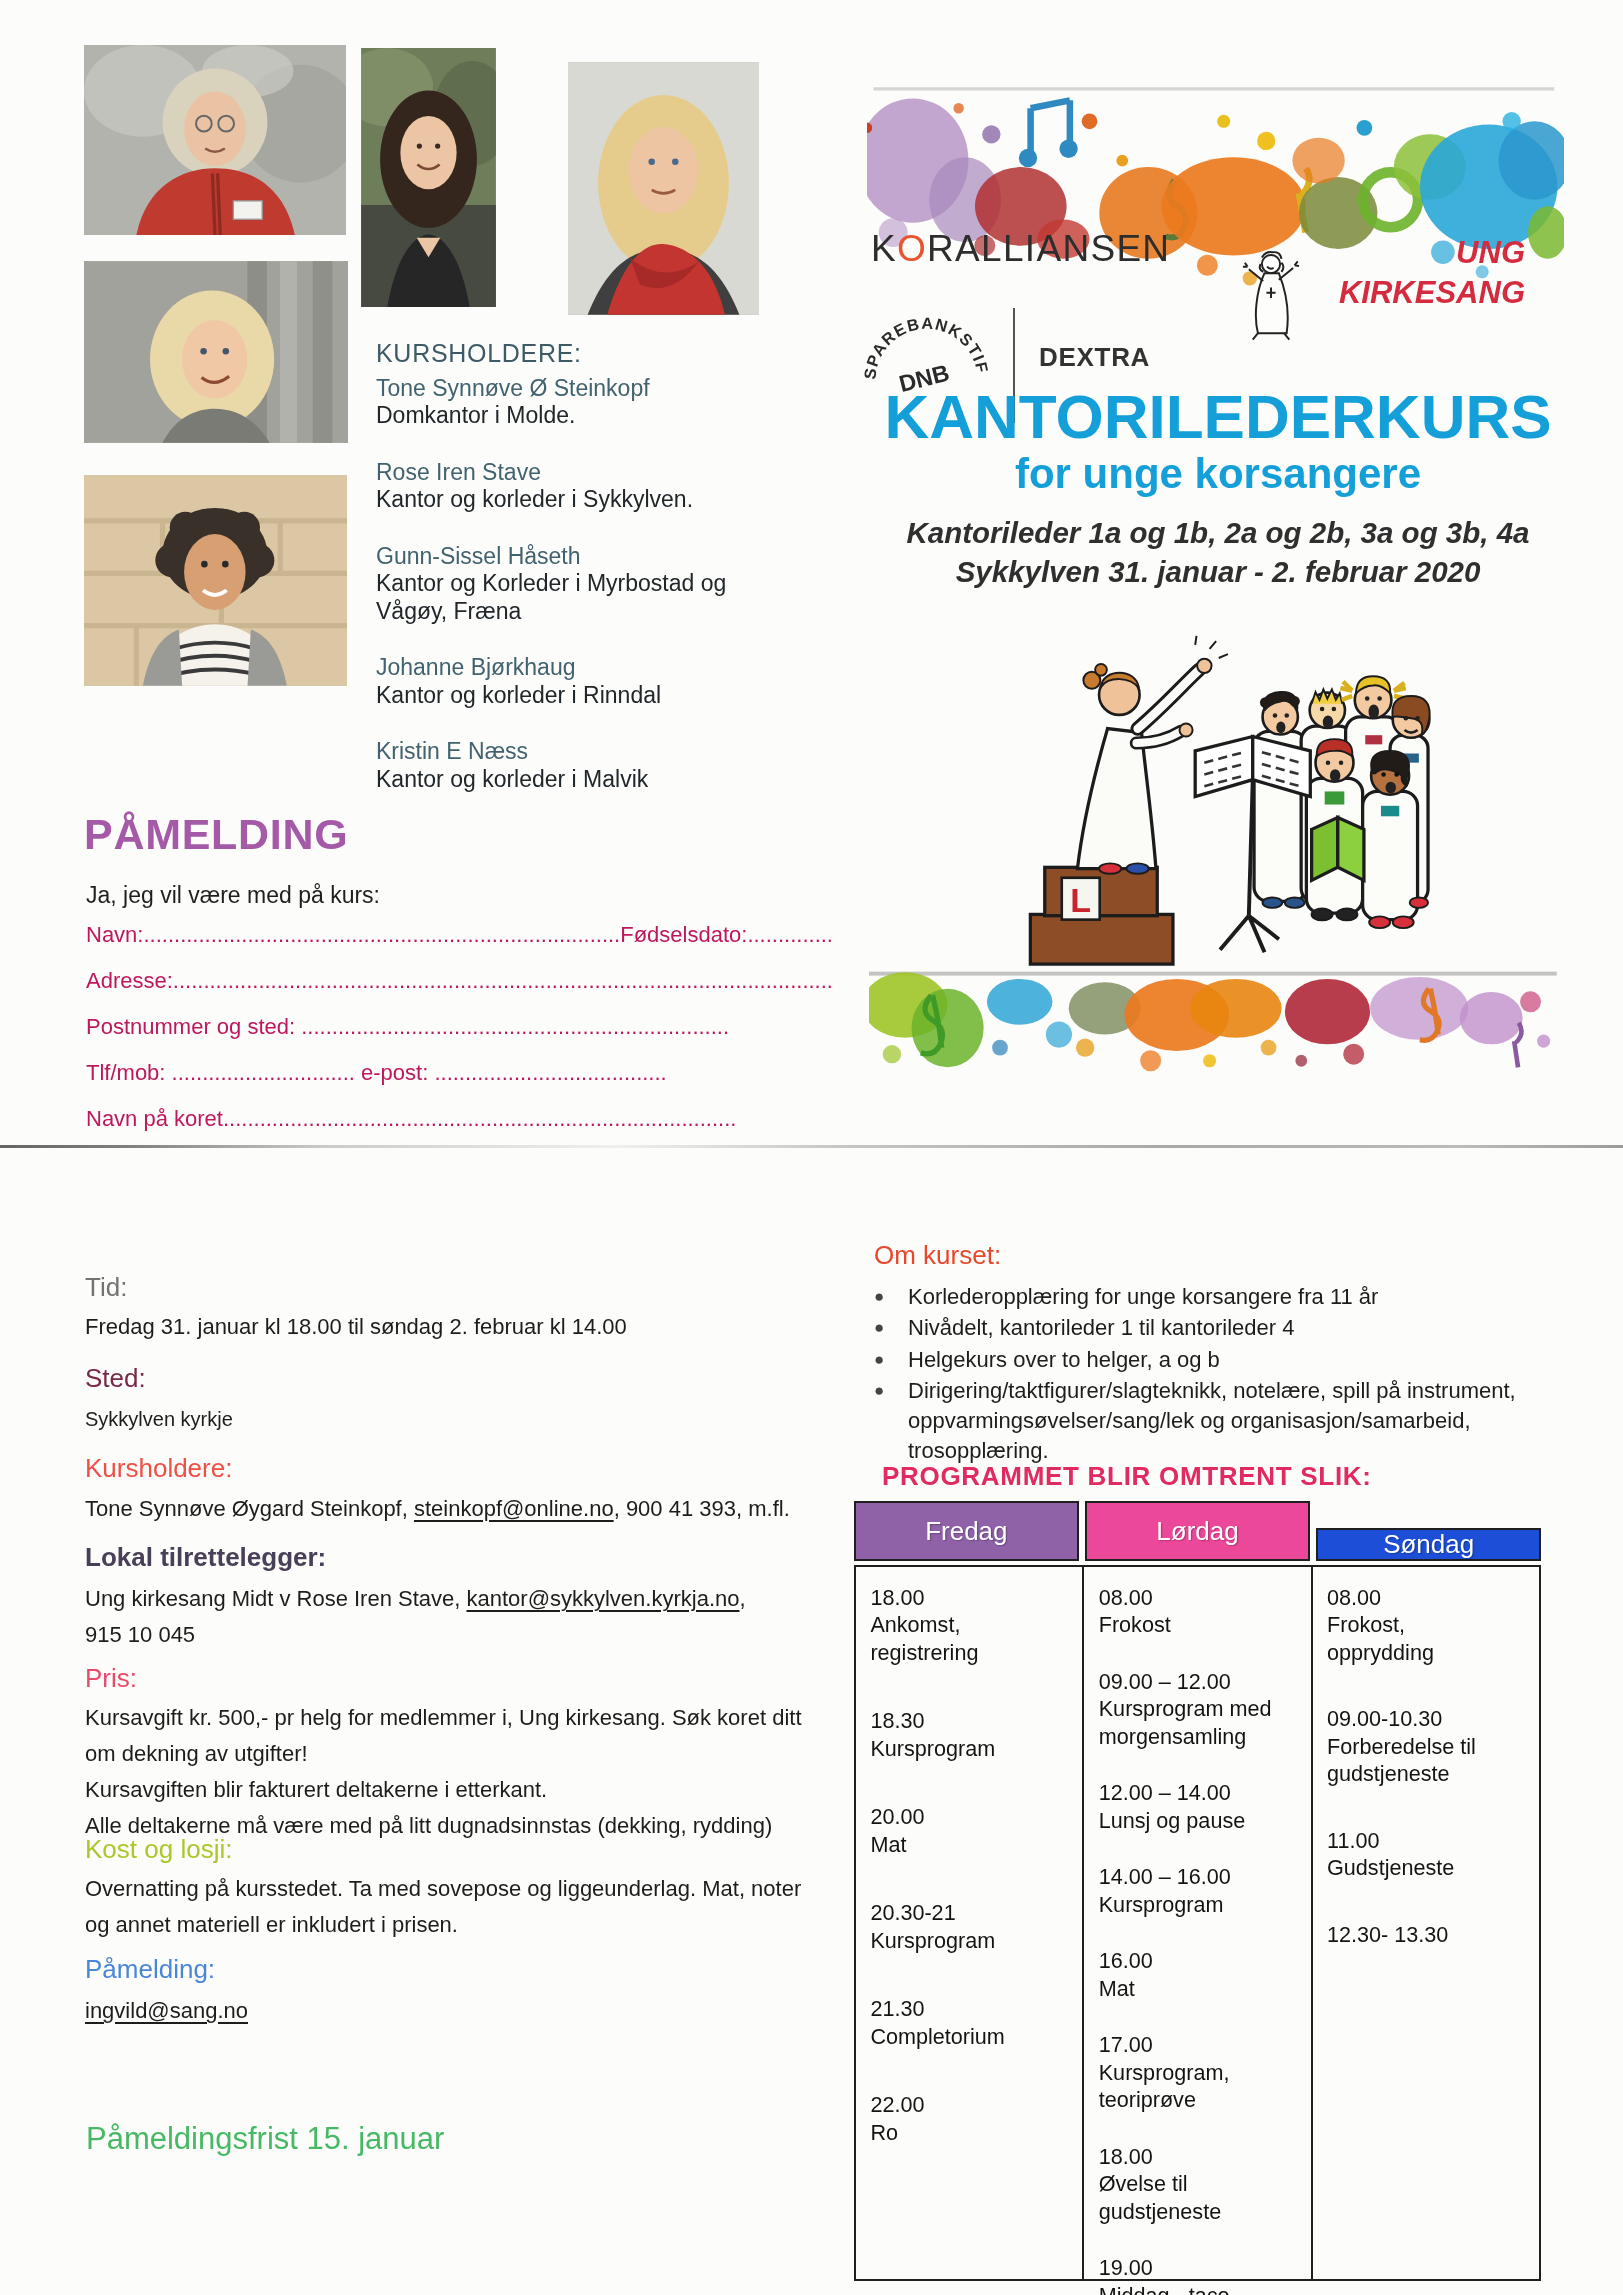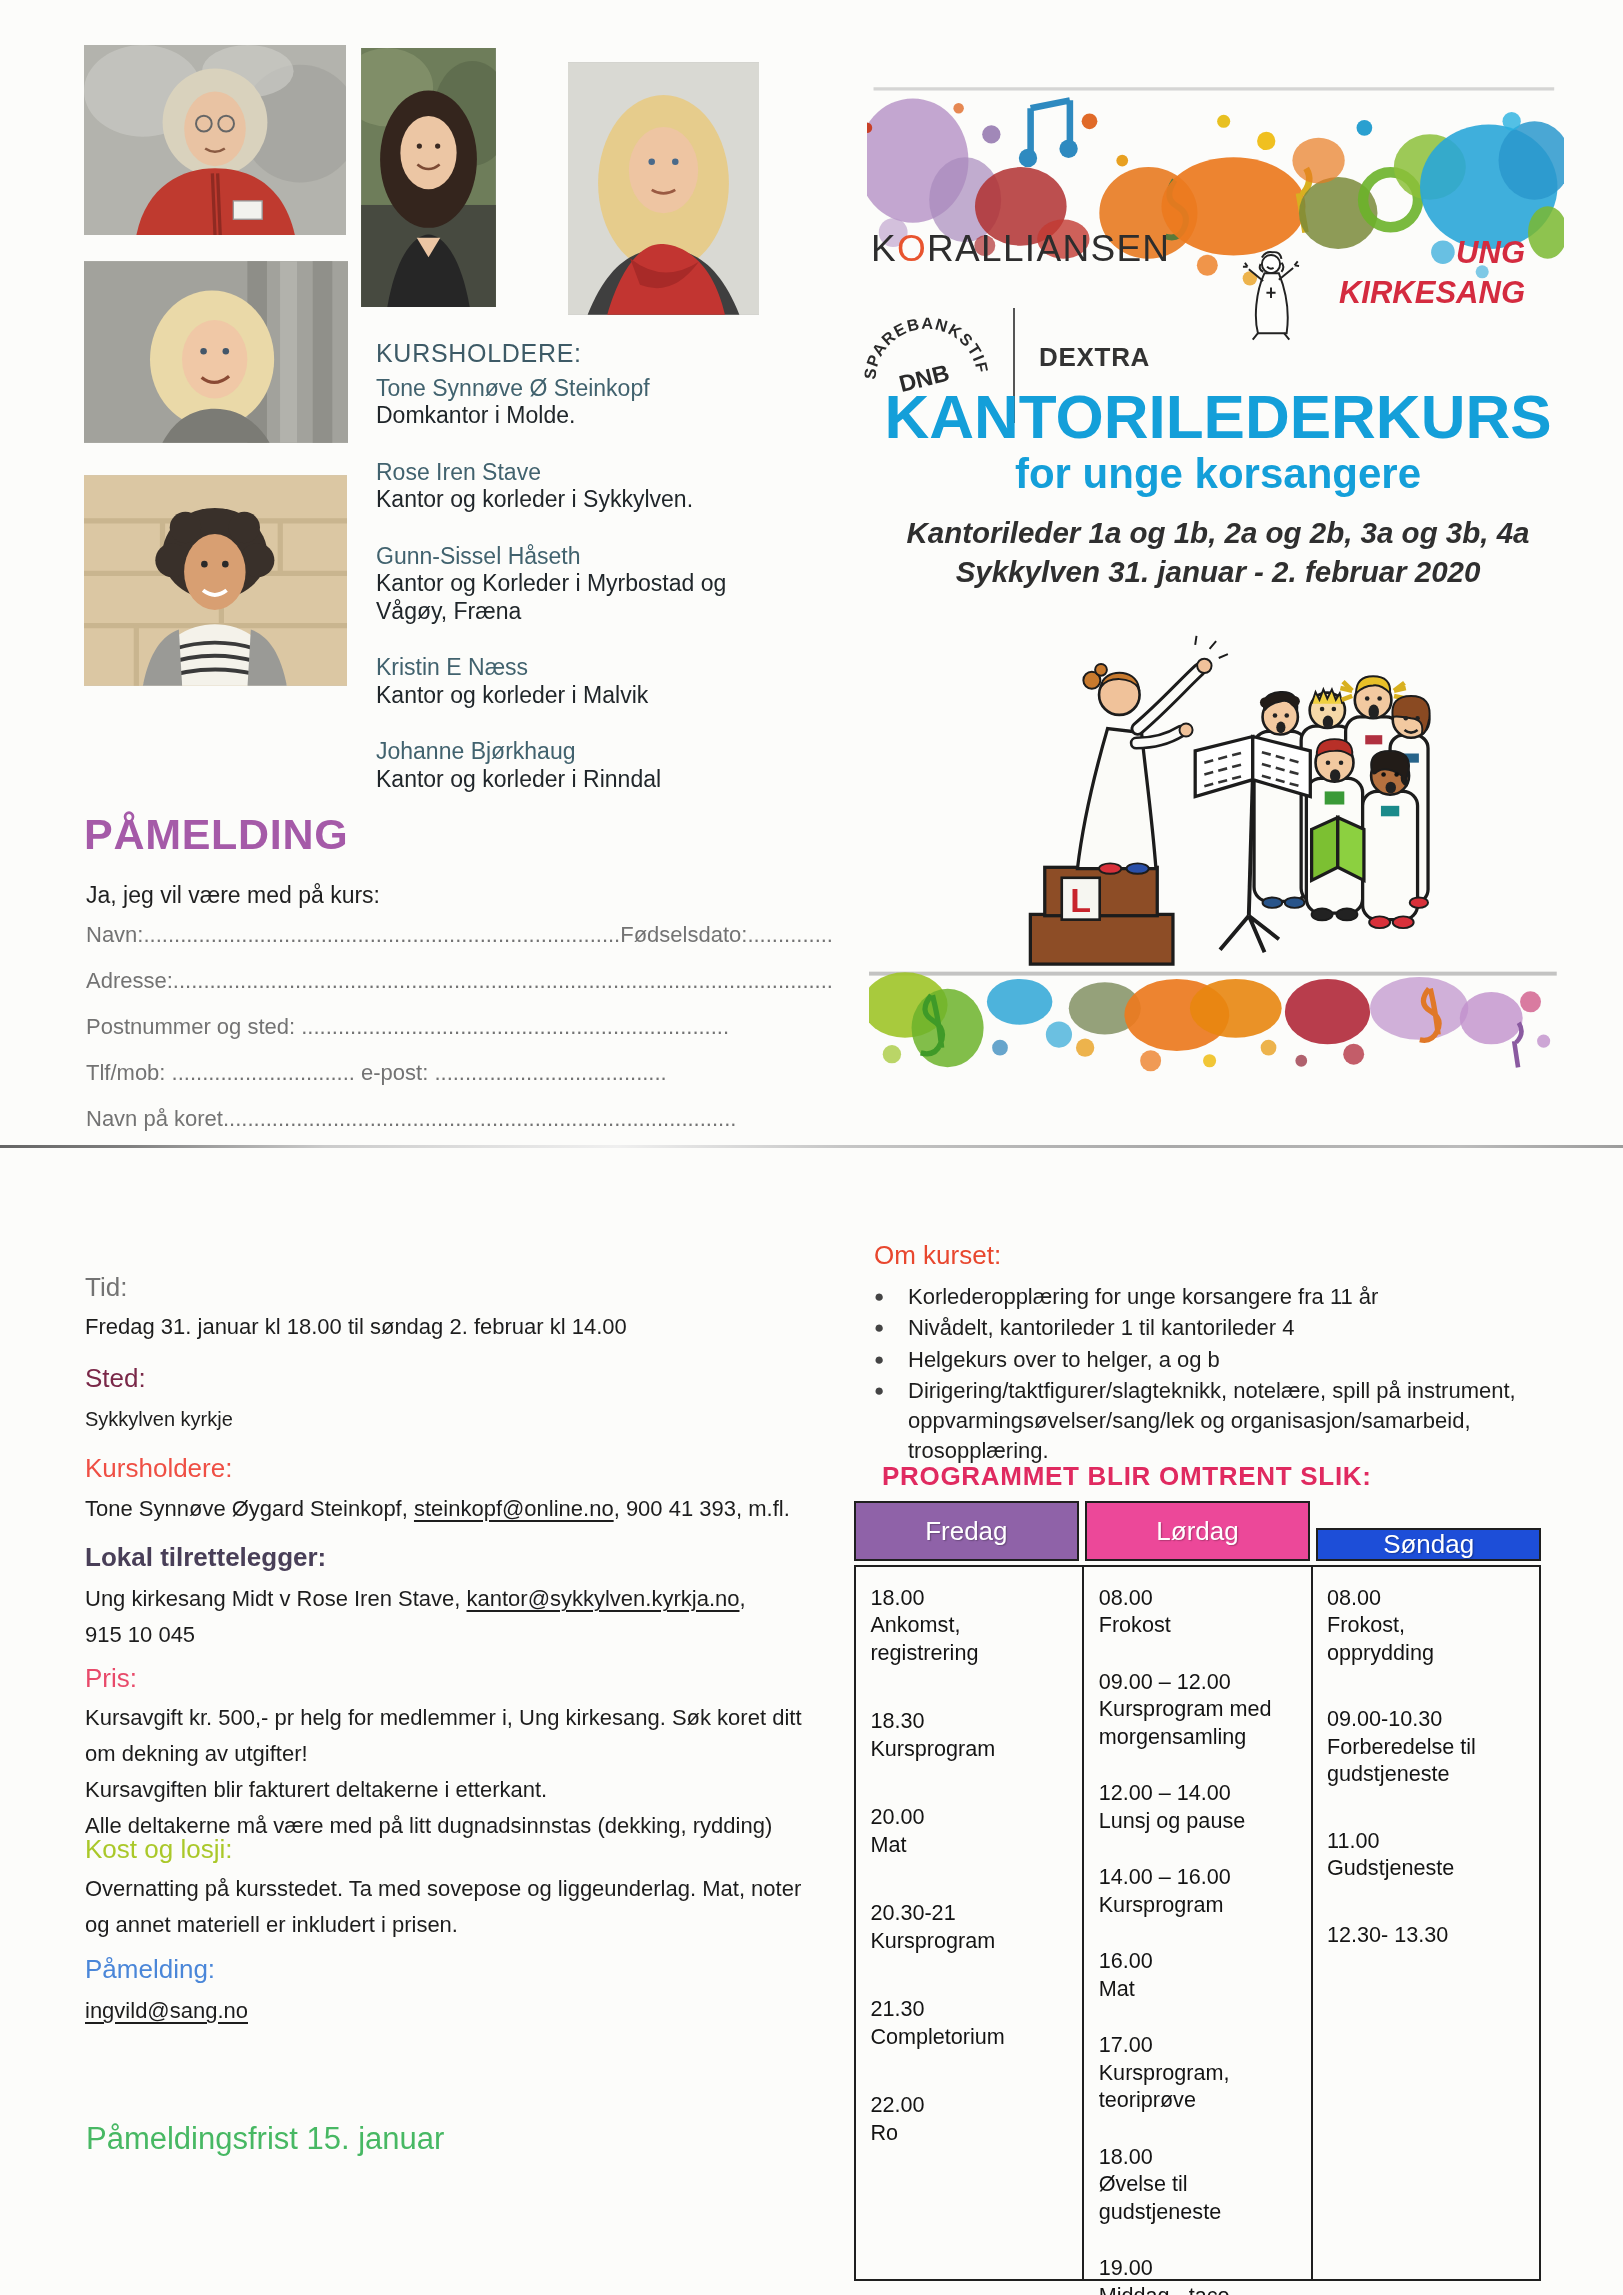--- a/index.html
+++ b/index.html
@@ -15,21 +15,21 @@
   
   .kurs-block{position:absolute;left:376px;top:339px;width:393px;}
   .kurs-heading{font-size:25px;color:#3d5a66;letter-spacing:0.7px;margin-bottom:6.5px;}
   .instructor{margin-bottom:29px;}
   .instructor .iname{font-size:23px;color:#41626e;line-height:27.5px;}
   .instructor .irole{font-size:23px;color:#20262a;line-height:27.5px;}
   
   .pame-head{position:absolute;left:84px;top:810px;font-size:43px;font-weight:bold;color:#a55aa8;letter-spacing:0.7px;}
   .pame-intro{position:absolute;left:86px;top:882px;font-size:23px;color:#1f1f1f;}
   .form-lines{position:absolute;left:86px;top:922px;width:772px;}
-  .form-line{font-size:22px;color:#737373;height:46px;white-space:nowrap;overflow:hidden;}
+  .form-line{font-size:22px;color:#be185d;height:46px;white-space:nowrap;overflow:hidden;}
   
   .fold{position:absolute;left:0;top:1145px;width:1623px;height:2.6px;
     background:linear-gradient(90deg,#4a4a4a 0%,#6a6a6a 8%,#c2c2c2 20%,#ededed 38%,#bcbcbc 52%,#9a9a9a 72%,#b0b0b0 90%,#8a8a8a 100%);
     opacity:.85;}
   
   .sec-head{position:absolute;left:85px;font-size:26px;}
   .sec-body{position:absolute;left:85px;font-size:22px;color:#1d1d1d;line-height:36px;white-space:pre-line;}
   .u-link{text-decoration:underline;text-decoration-thickness:2px;text-underline-offset:3.9px;color:#1d1d1d;}
   .frist{position:absolute;left:86px;top:2121px;font-size:31px;color:#47b863;}
   
@@ -187,27 +187,27 @@
           <div class="iname">Rose Iren Stave</div>
           <div class="irole">Kantor og korleder i Sykkylven.</div>
         </div>
 
         <div class="instructor">
           <div class="iname">Gunn-Sissel Håseth</div>
           <div class="irole">Kantor og Korleder i Myrbostad og Vågøy, Fræna</div>
         </div>
 
         <div class="instructor">
+          <div class="iname">Johanne Bjørkhaug</div>
+          <div class="irole">Kantor og korleder i Rinndal</div>
+        </div>
+
+        <div class="instructor">
           <div class="iname">Kristin E Næss</div>
           <div class="irole">Kantor og korleder i Malvik</div>
-        </div>
-
-        <div class="instructor">
-          <div class="iname">Johanne Bjørkhaug</div>
-          <div class="irole">Kantor og korleder i Rinndal</div>
         </div>
       </div>
   </div>
 
   <div class="pame-head">PÅMELDING</div>
   <div class="pame-intro">Ja, jeg vil være med på kurs:</div>
   <div class="form-lines">
 
       <div class="form-line">Navn:..............................................................................Fødselsdato:..............</div>
 

